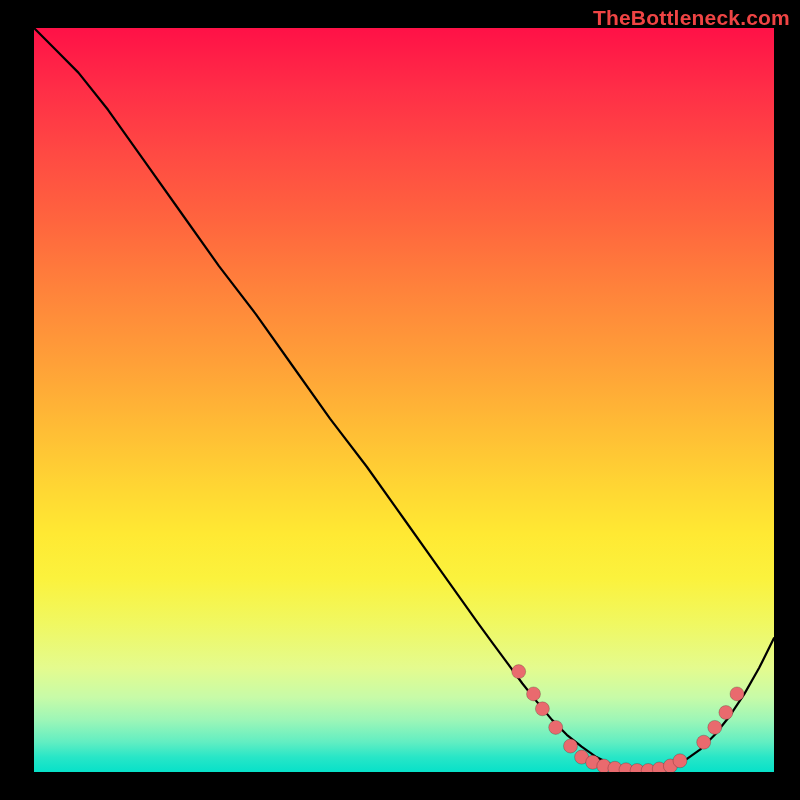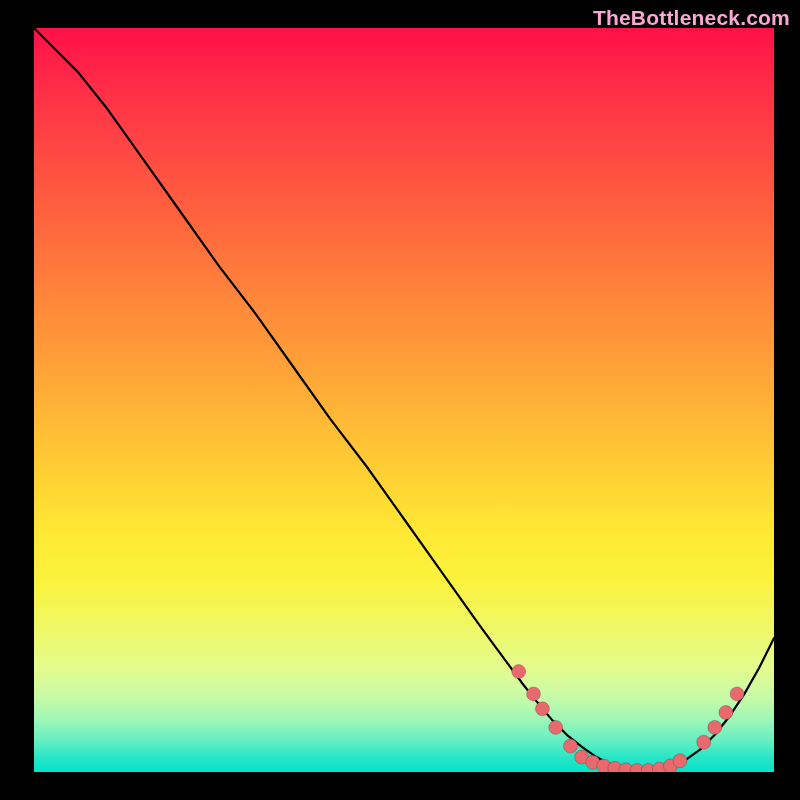--- a/index.html
+++ b/index.html
@@ -14,21 +14,21 @@
   .stage {
     position: relative;
     width: 800px;
     height: 800px;
     background: #000;
   }
   .watermark {
     position: absolute;
     top: 6px;
     right: 10px;
-    color: #f9a8d4;
+    color: #ef4444;
     font-size: 21px;
     font-weight: 600;
     letter-spacing: 0.2px;
     user-select: none;
   }
   .plot {
     position: absolute;
     left: 34px;
     top: 28px;
     width: 740px;

